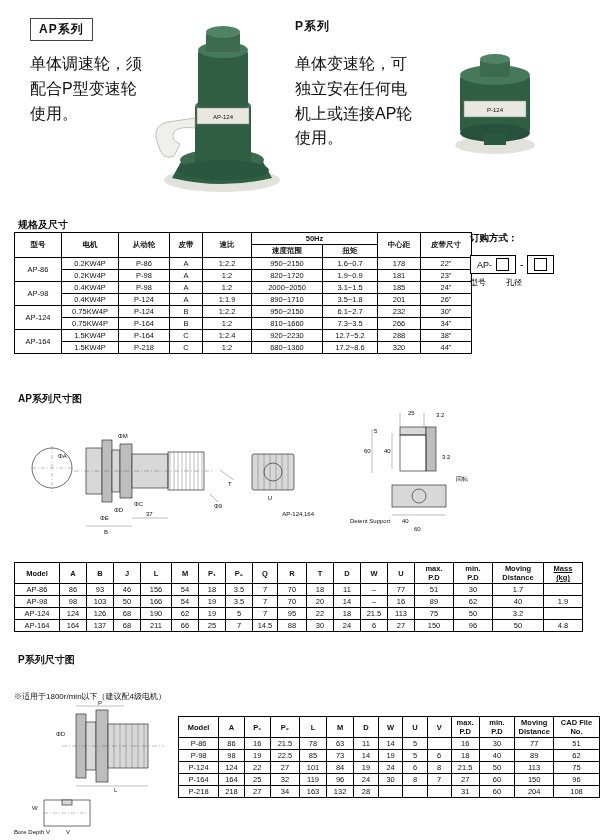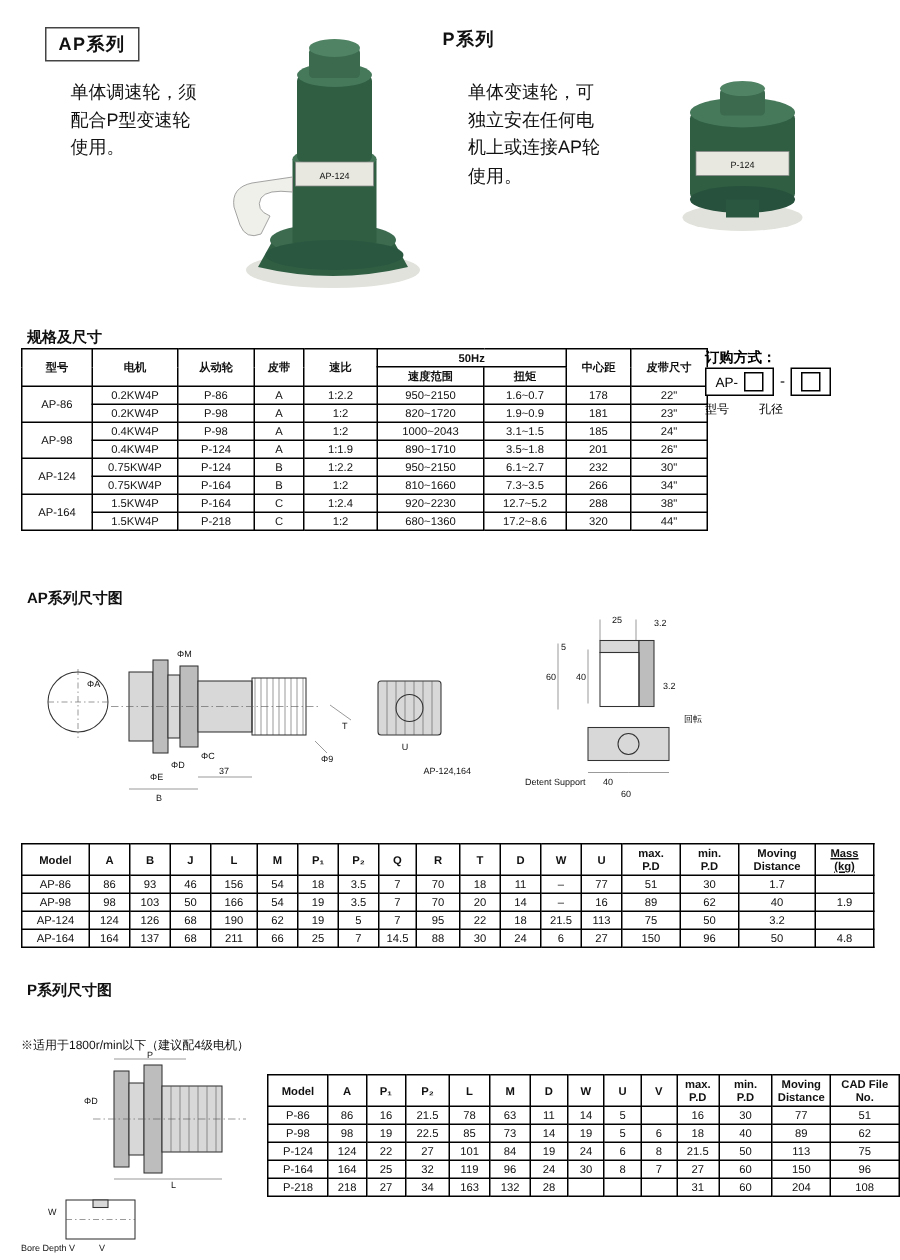--- a/index.html
+++ b/index.html
@@ -12,37 +12,37 @@
 
   
   .top{position:relative;height:200px;}
   .series-title{
     position:absolute;font-size:12px;font-weight:bold;color:#111;
     letter-spacing:1px;
   }
   .series-title .box{
     border:1px solid #444;padding:2px 8px;display:inline-block;background:#fff;
   }
-  .desc{position:absolute;font-size:12px;line-height:1.55;color:#111;margin-left:17px;}
+  .desc{position:absolute;font-size:16px;line-height:1.55;color:#111;}
 
   
   .sec-title{font-size:10px;font-weight:bold;color:#111;}
 
   
   table{border-collapse:collapse;}
   .tbl td,.tbl th{
     border:1px solid #000;font-size:7.5px;text-align:center;
     padding:1px 2px;color:#111;font-weight:normal;white-space:nowrap;
   }
   .tbl .hd{font-weight:bold;}
 
   
   .order{position:absolute;}
   .order-label{font-size:9.5px;font-weight:bold;}
-  .order-row{display:flex;align-items:center;}
+  .order-row{display:flex;align-items:center;margin-top:10px;}
   .order-cell{
     border:1px solid #000;padding:2px 6px;font-size:9px;background:#fff;
     display:flex;align-items:center;
   }
   .sq{width:11px;height:11px;border:1px solid #000;display:inline-block;margin-left:4px;}
   .dash{margin:0 4px;font-size:10px;}
   .order-notes{display:flex;font-size:8px;margin-top:3px;}
   .order-notes span{margin-right:20px;}
 
   
@@ -156,21 +156,21 @@
           <td>1.9~0.9</td>
           <td>181</td>
           <td>23"</td>
         </tr>
         <tr>
           <td rowspan="2">AP-98</td>
           <td>0.4KW4P</td>
           <td>P-98</td>
           <td>A</td>
           <td>1:2</td>
-          <td>1000~2043</td>
+          <td>2000~2050</td>
           <td>3.1~1.5</td>
           <td>185</td>
           <td>24"</td>
         </tr>
         <tr>
           <td>0.4KW4P</td>
           <td>P-124</td>
           <td>A</td>
           <td>1:1.9</td>
           <td>890~1710</td>

